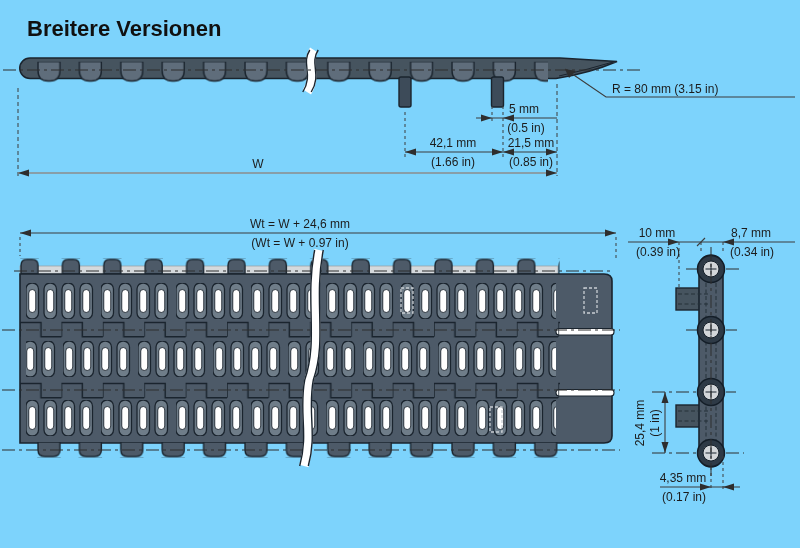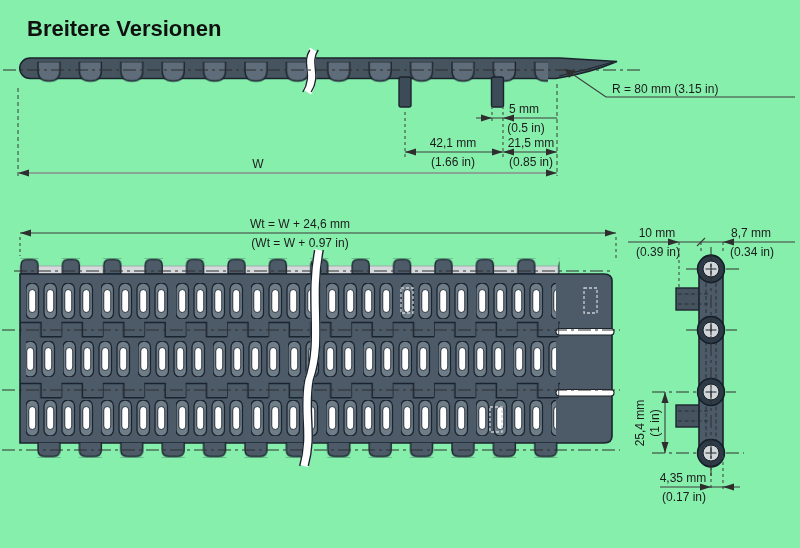--- a/index.html
+++ b/index.html
@@ -1,16 +1,16 @@
 <!DOCTYPE html>
 <html><head>
 <meta charset="utf-8">
 <style>
   html,body{margin:0;padding:0;background:#fff;}
-  .page{position:relative;width:800px;height:548px;background:#86efac;overflow:hidden;
+  .page{position:relative;width:800px;height:548px;background:#7dd3fc;overflow:hidden;
         font-family:"Liberation Sans", sans-serif;}
   h1.title{position:absolute;left:27px;top:16px;margin:0;font-size:22px;font-weight:700;
         color:#101010;letter-spacing:0;font-family:"Liberation Sans", sans-serif;}
   svg{position:absolute;left:0;top:0;}
   svg text{font-family:"Liberation Sans", sans-serif;font-size:12px;fill:#1c1c1c;}
   svg text.rot{font-size:12px;}
   .cl  {stroke:#2e2e2e;stroke-width:1;fill:none;stroke-dasharray:13 4 3 4;}
   .dash{stroke:#3c3c3c;stroke-width:1;fill:none;stroke-dasharray:4 3;}
   .dot {stroke:#3c3c3c;stroke-width:1;fill:none;stroke-dasharray:3 3;}
   .dim {stroke:#3c3c3c;stroke-width:1.1;fill:none;}

